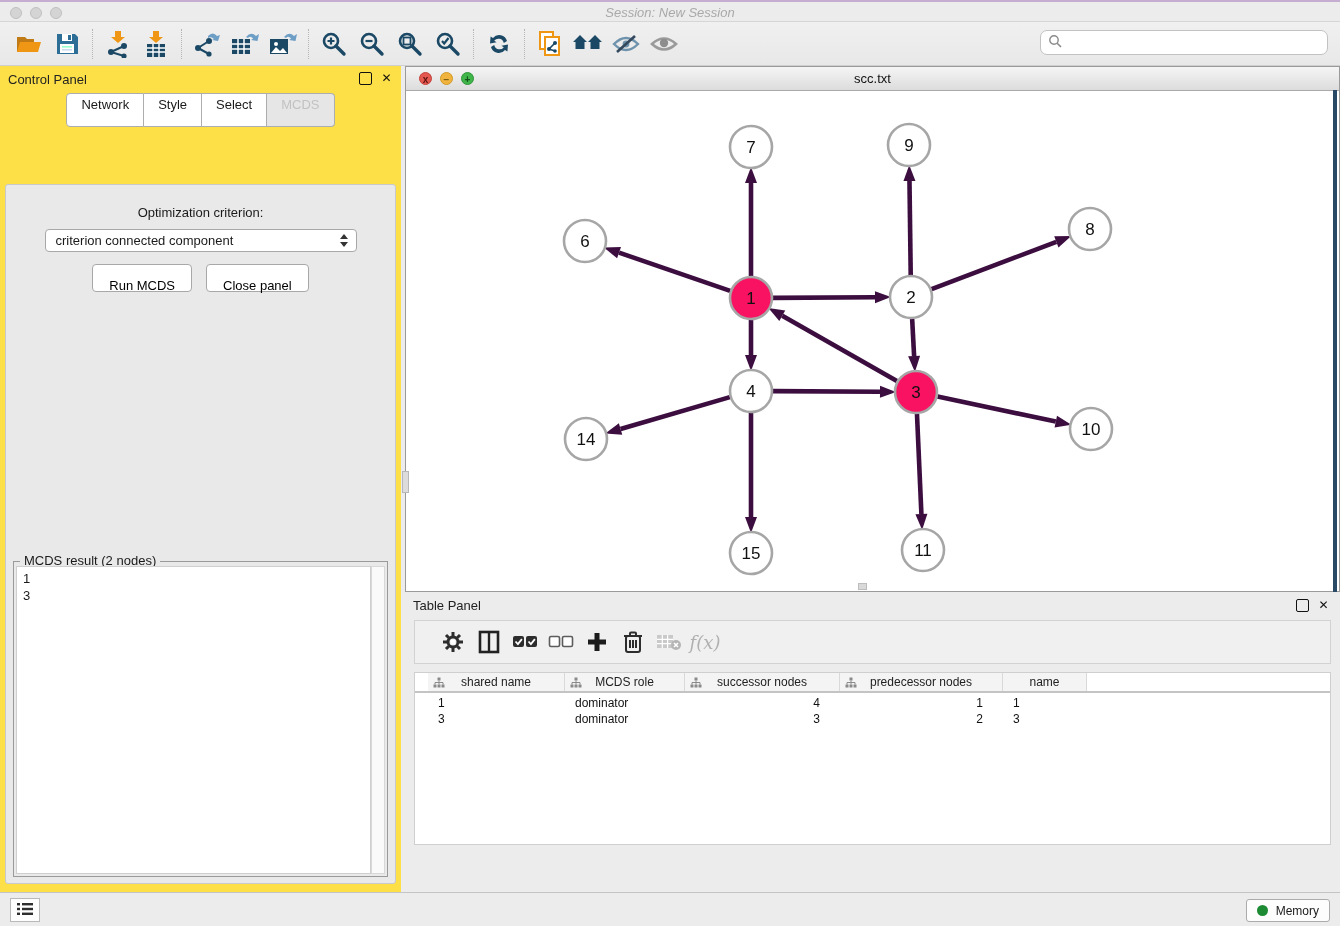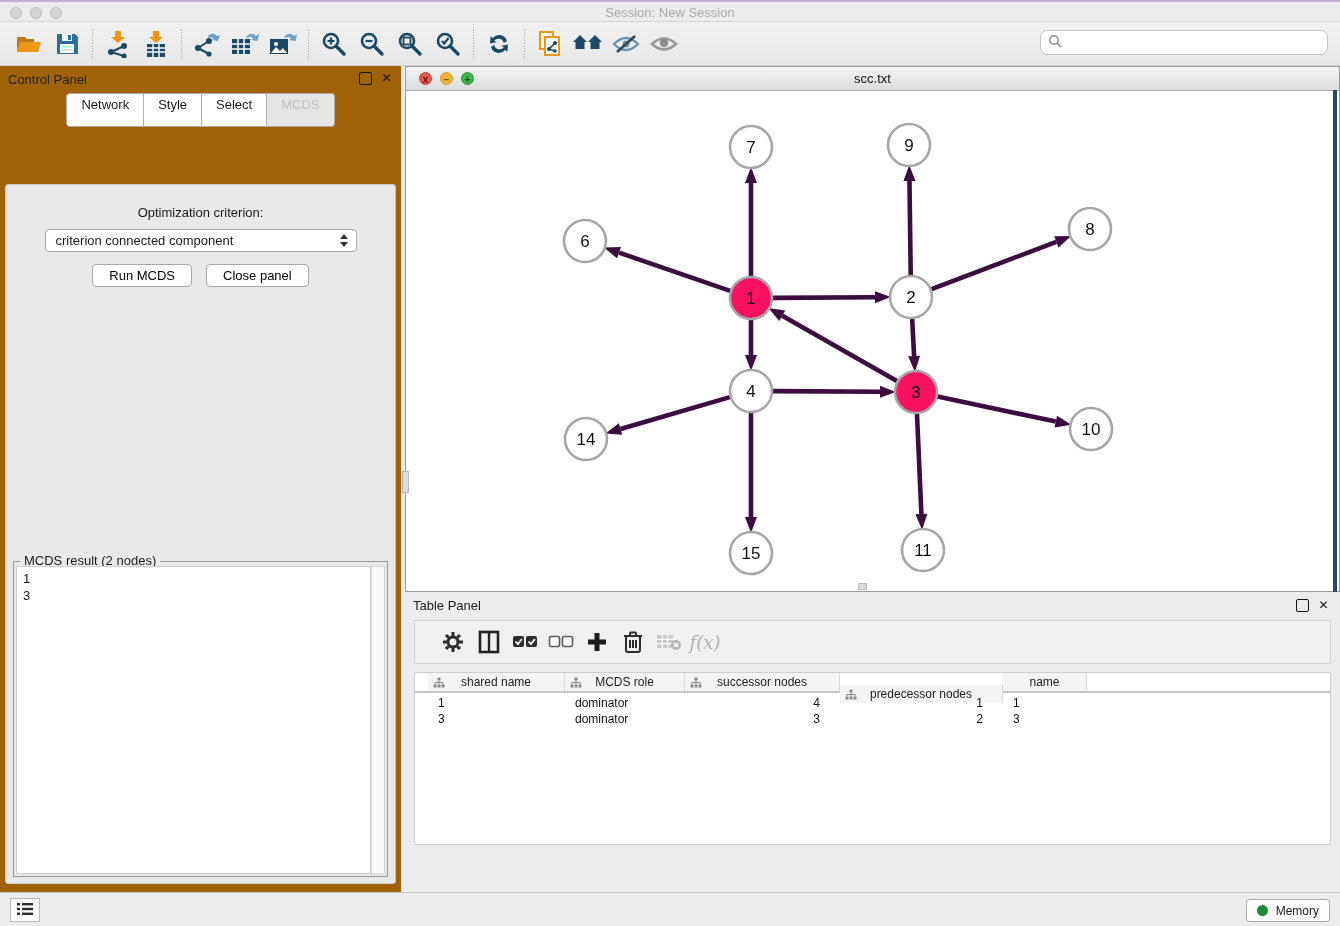--- a/index.html
+++ b/index.html
@@ -4,38 +4,38 @@
 <style>
   * { margin:0; padding:0; box-sizing:border-box; }
   html,body { width:1340px; height:926px; }
   body {
     font-family:"Liberation Sans","DejaVu Sans",sans-serif;
     background:#ececec; position:relative; overflow:hidden;
     color:#1a1a1a; font-size:13px;
   }
   
   .titlebar { position:absolute; left:0; top:0; width:1340px; height:22px;
-    background:#ececec; border-top:2px solid #c5aed1; border-bottom:1px solid #d6d6d6; }
+    background:#ececec; border-top:2px solid #c5aed1; border-bottom:1px solid #d6d6d6;font-style:italic; }
   .titlebar .title { position:absolute; left:0; right:0; top:3px; text-align:center;
     color:#a9a9a9; font-size:13px; }
   .tl-dot { position:absolute; top:5px; width:12px; height:12px; border-radius:50%;
     background:#d4d4d4; border:1px solid #c0c0c0; }
   
   .toolbar { position:absolute; left:0; top:22px; width:1340px; height:44px;
     background:linear-gradient(#f0f0f0,#e8e8e8); border-bottom:1px solid #cfcfcf;
     display:flex; align-items:center; padding-left:10px; }
   .tool { width:38px; height:34px; display:flex; align-items:center; justify-content:center; cursor:pointer; }
   .tsep { width:1px; height:30px; margin:0 6px; border-left:1px dotted #b5b5b5; }
   .searchbox { position:absolute; right:12px; top:30px; width:288px; height:25px;
     background:#fff; border:1px solid #c2c2c2; border-radius:7px;
     display:flex; align-items:center; padding-left:7px; }
   .searchbox input { border:none; outline:none; flex:1; font-size:13px; background:transparent;
     font-family:"Liberation Sans",sans-serif; margin-left:5px; }
   
-  .cpanel { position:absolute; left:0; top:66px; width:401px; height:826px; background:#a16207; }
+  .cpanel { position:absolute; left:0; top:66px; width:401px; height:826px; background:#fde047; }
   .panel-hdr { position:relative; height:27px; padding:6px 8px 0 8px; font-size:13px; color:#222; }
   .panel-hdr .hdr-btns { position:absolute; right:8px; top:6px; display:flex; gap:8px; }
   .hb { width:13px; height:13px; font-size:12px; line-height:13px; text-align:center; cursor:pointer; color:#111; font-weight:bold; }
   .hb.sq { border:1.5px solid #111; border-radius:2px; }
   .tabrow { display:flex; justify-content:center; height:34px; }
   .tabrow .tab { border:1px solid #adadad; background:#fff; padding:2px 14px; font-size:13px;
     border-left:none; cursor:pointer; line-height:17px; }
   .tabrow .tab:first-child { border-left:1px solid #adadad; border-radius:4px 0 0 4px; }
   .tabrow .tab:last-child { border-radius:0 4px 4px 0; }
   .tabrow .tab.active { background:#e6e6e6; color:#c2c2c2; }
@@ -43,21 +43,21 @@
     background:#e9e9e9; border:1px solid #c9c9c9; border-radius:3px; }
   .opt-label { text-align:center; margin-top:20px; font-size:13px; }
   .dropdown { position:relative; margin:9px auto 0 auto; width:312px; height:23px; background:#fff;
     border:1px solid #a8a8a8; border-radius:4px; padding:3px 22px 0 10px; font-size:13px; cursor:pointer; }
   .dd-arrows { position:absolute; right:7px; top:4px; width:9px; }
   .dd-arrows i { display:block; width:0; height:0; border-left:4.5px solid transparent; border-right:4.5px solid transparent; }
   .dd-arrows i.up { border-bottom:5px solid #333; margin-bottom:3px; }
   .dd-arrows i.dn { border-top:5px solid #333; }
   .btnrow { display:flex; justify-content:center; gap:14px; margin-top:12px; }
   .pushbtn { background:#fff; border:1px solid #a8a8a8; border-radius:4px; height:23px;
-    padding:3px 16px; font-size:13px; font-family:"Liberation Sans",sans-serif; cursor:pointer; }
+    padding:13px 16px; font-size:13px; font-family:"Liberation Sans",sans-serif; cursor:pointer; }
   .groupbox { position:absolute; left:7px; right:7px; top:376px; bottom:6px;
     border:1px solid #9a9a9a; background:#e9e9e9; }
   .groupbox .legend { position:absolute; left:6px; top:-9px; background:#e9e9e9; padding:0 4px; font-size:13px; }
   .resultarea { position:absolute; left:2px; right:16px; top:4px; bottom:2px; background:#fff;
     border:1px solid #cfcfcf; font-size:13px; line-height:17px; padding:3px 6px; white-space:pre; }
   .resultscroll { position:absolute; right:2px; top:4px; bottom:2px; width:14px;
     background:#fafafa; border:1px solid #d8d8d8; }
   
   .netwin { position:absolute; left:405px; top:66px; width:935px; height:526px;
     background:#fff; border:1px solid #9a9a9a; }
@@ -429,21 +429,21 @@
             </svg></span><span>MCDS role</span></div>
         <div class="hcell" style="left: 270px; width: 155px;"><span class="treeicon"><svg width="12" height="12" viewBox="0 0 12 12">
               <g fill="#8a8a8a">
                 <rect x="4.5" y="0.5" width="3" height="3"></rect>
                 <rect x="0.5" y="7.5" width="3" height="3"></rect>
                 <rect x="4.5" y="7.5" width="3" height="3"></rect>
                 <rect x="8.5" y="7.5" width="3" height="3"></rect>
                 <path d="M6 3.5 v2 M2 7.5 v-2 h8 v2 M6 5.5 v2" stroke="#8a8a8a" stroke-width="1" fill="none"></path>
               </g>
             </svg></span><span>successor nodes</span></div>
-        <div class="hcell" style="left: 425px; width: 163px; margin-top: 12px;"><span class="treeicon"><svg width="12" height="12" viewBox="0 0 12 12">
+        <div class="hcell" style="left: 425px; width: 163px;"><span class="treeicon"><svg width="12" height="12" viewBox="0 0 12 12">
               <g fill="#8a8a8a">
                 <rect x="4.5" y="0.5" width="3" height="3"></rect>
                 <rect x="0.5" y="7.5" width="3" height="3"></rect>
                 <rect x="4.5" y="7.5" width="3" height="3"></rect>
                 <rect x="8.5" y="7.5" width="3" height="3"></rect>
                 <path d="M6 3.5 v2 M2 7.5 v-2 h8 v2 M6 5.5 v2" stroke="#8a8a8a" stroke-width="1" fill="none"></path>
               </g>
             </svg></span><span>predecessor nodes</span></div>
         <div class="hcell" style="left: 588px; width: 84px;"><span>name</span></div>
       </div>

